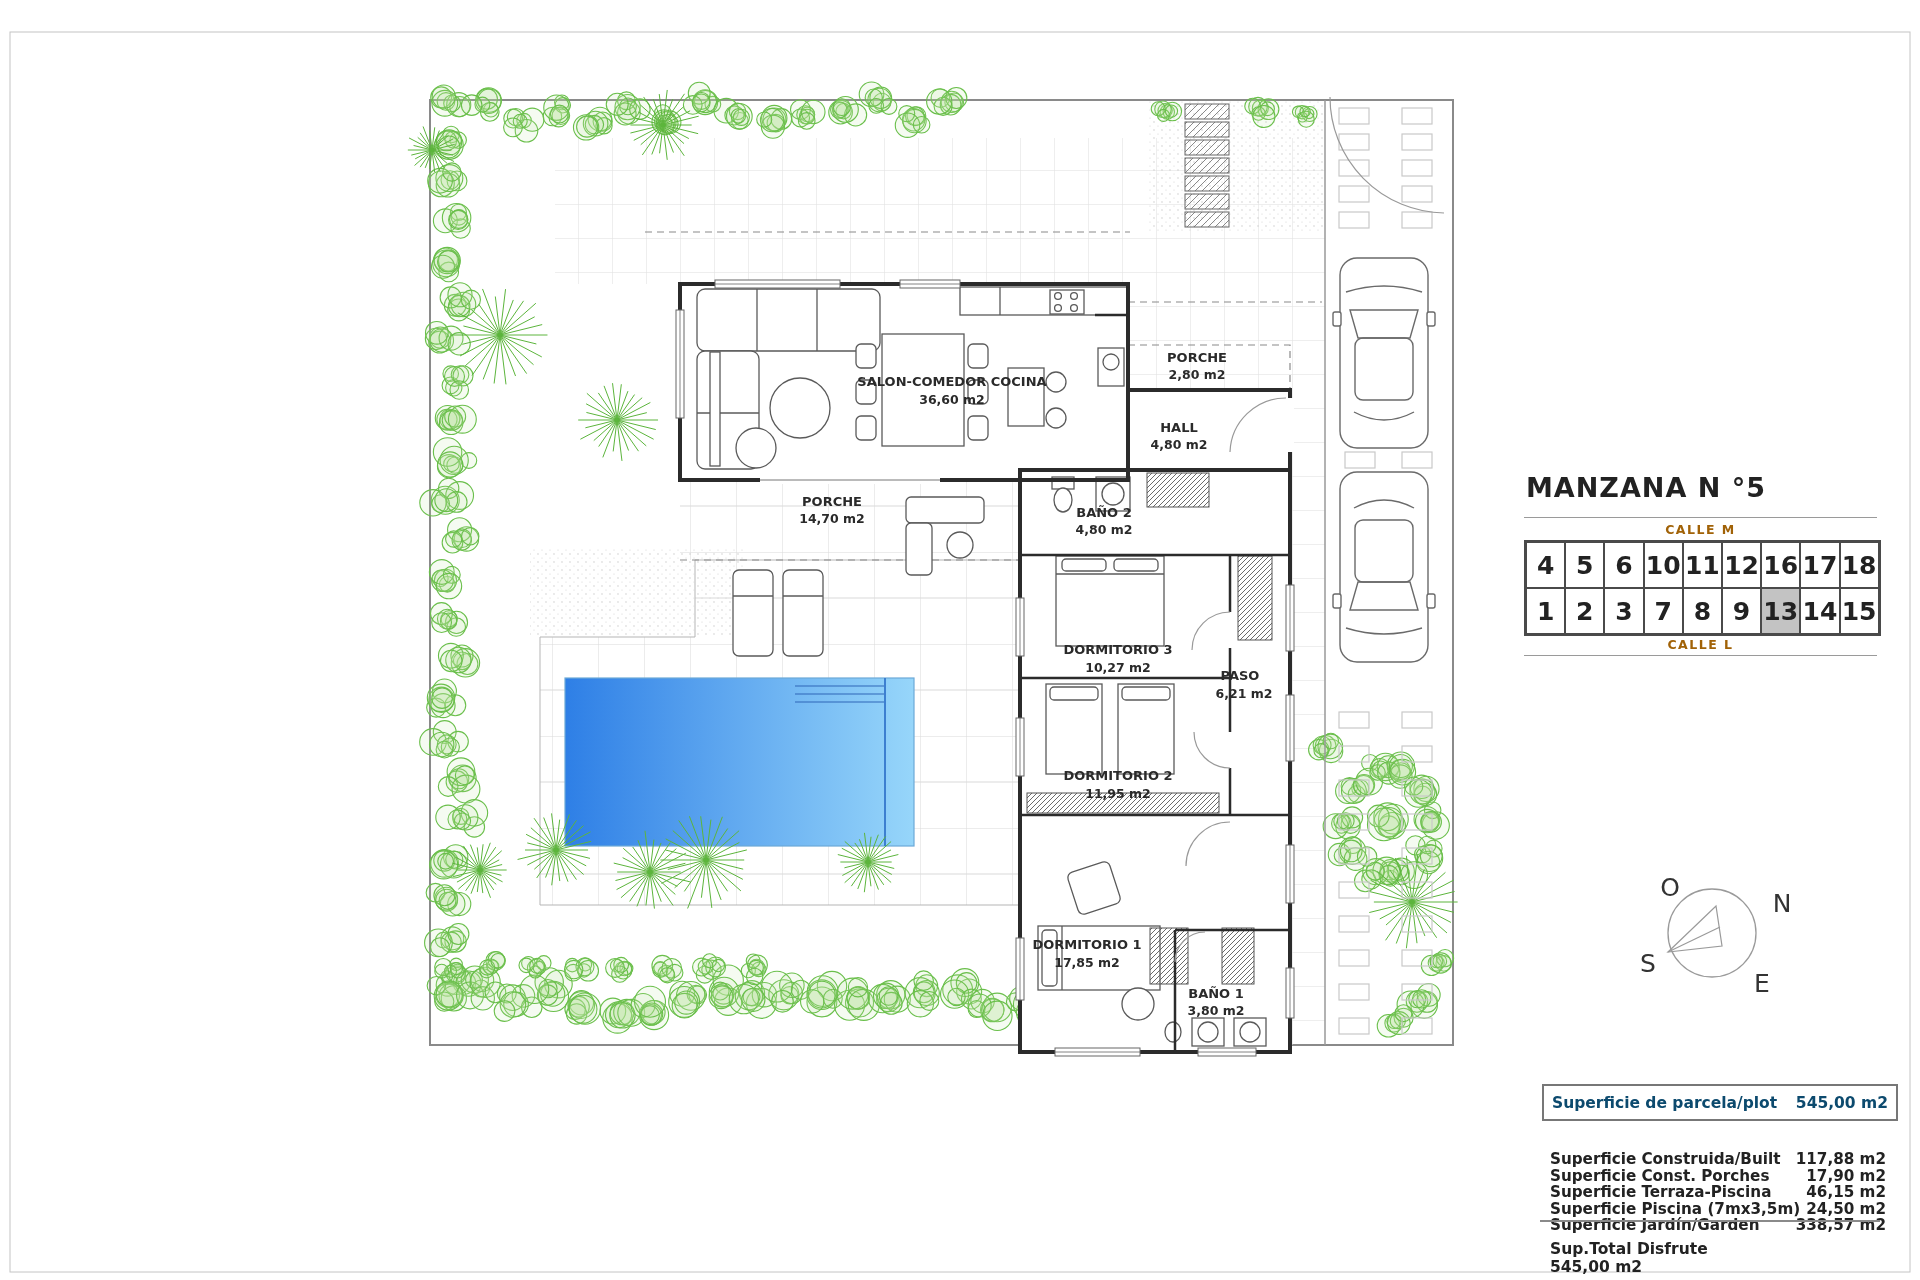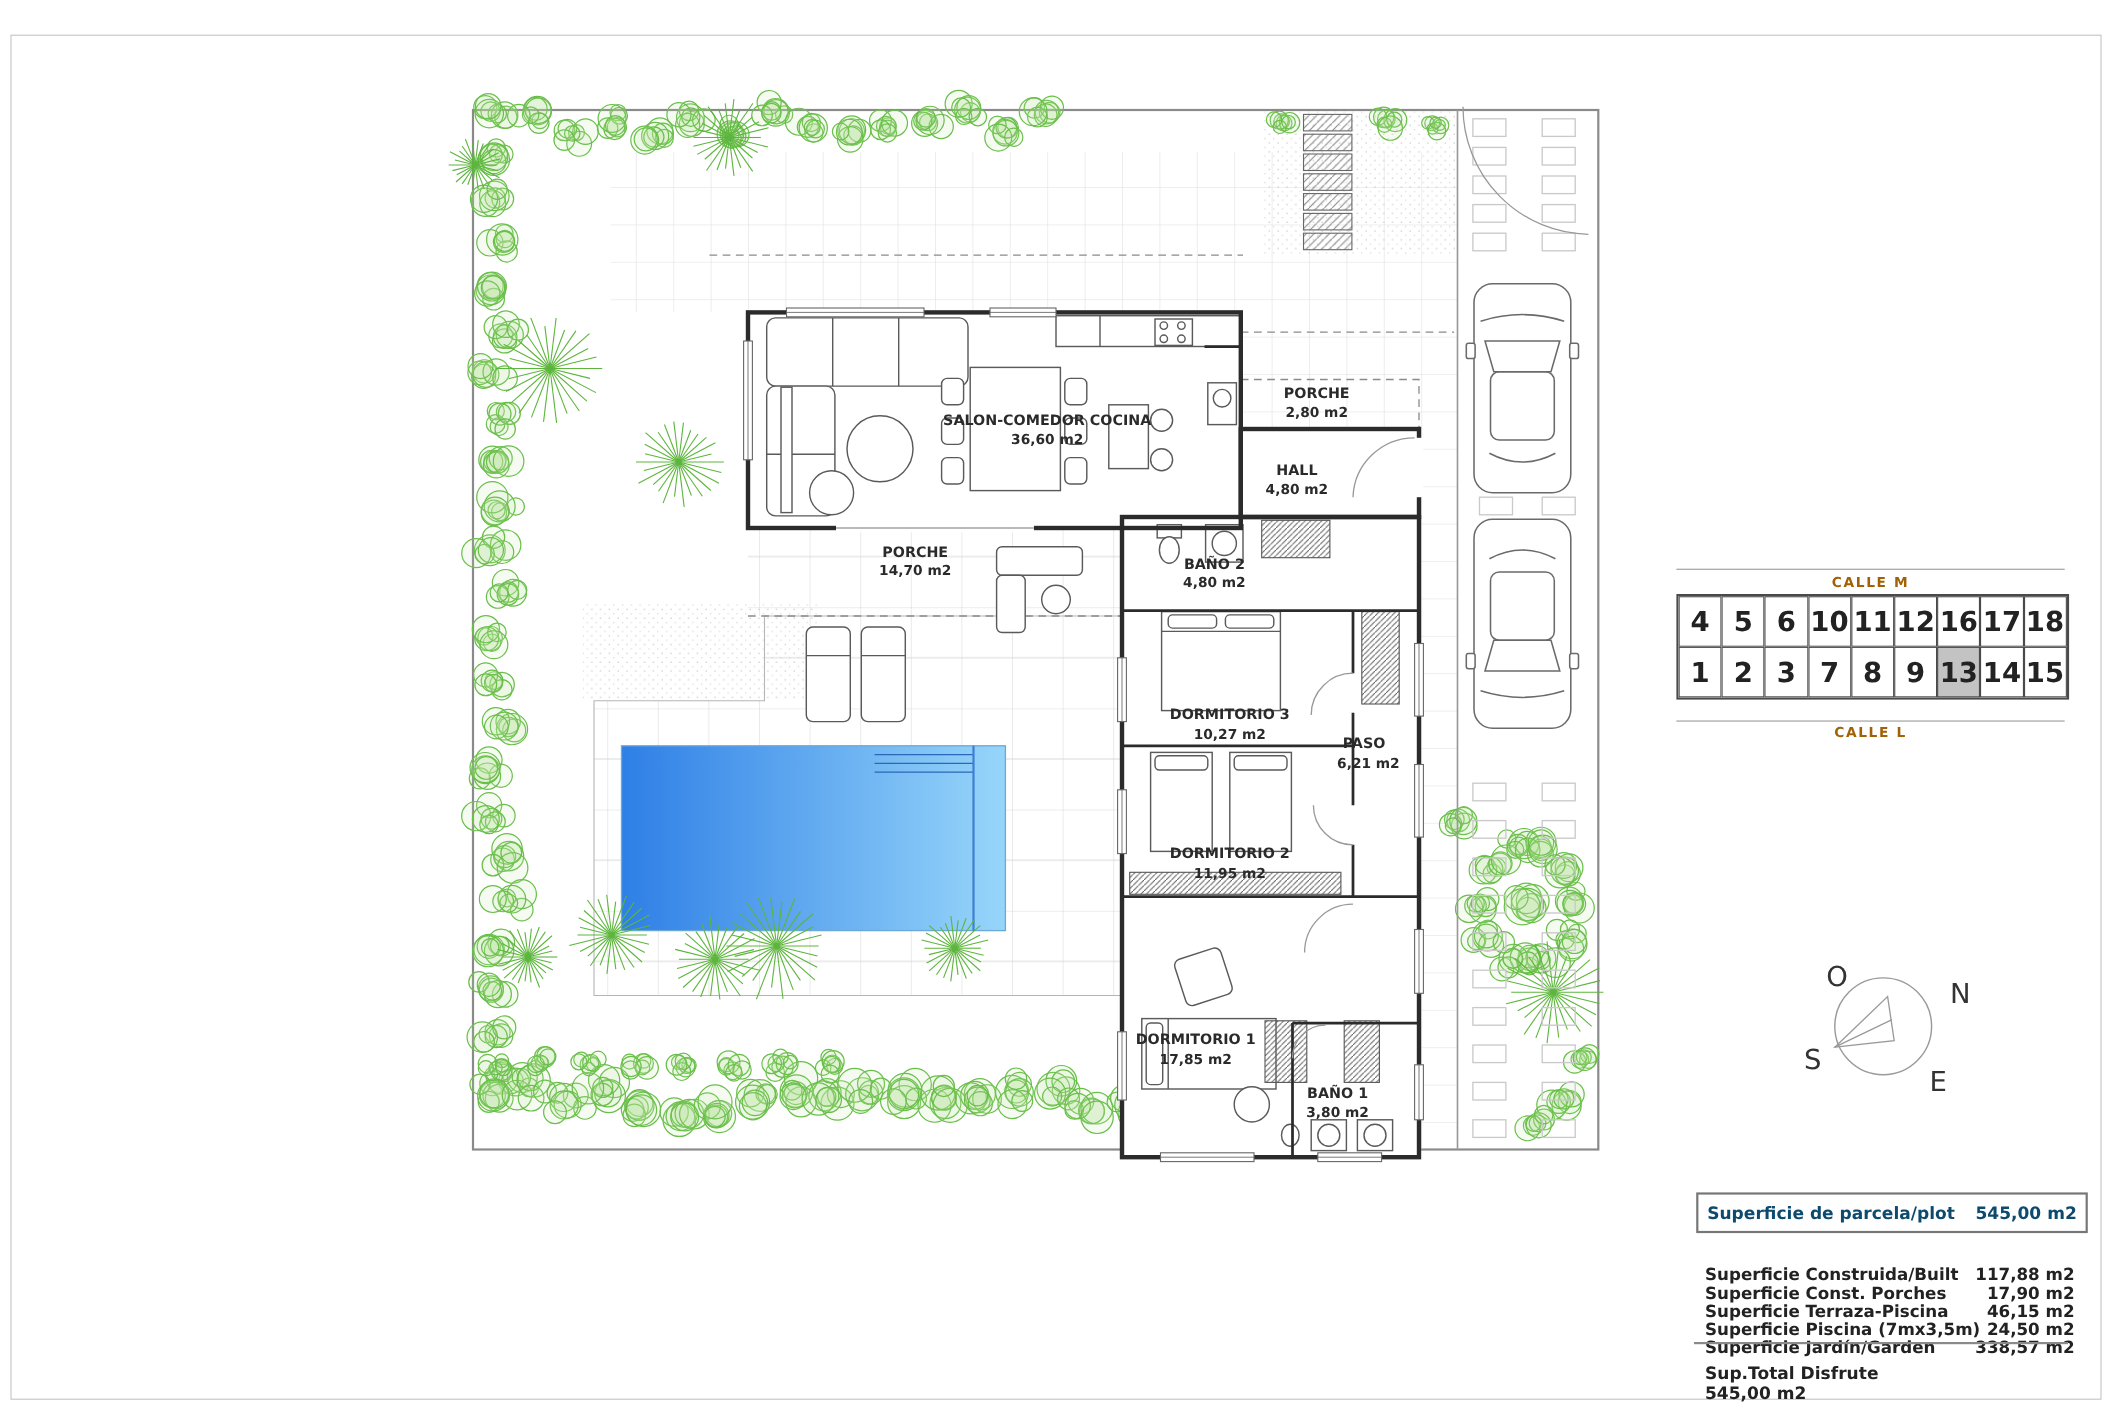--- a/index.html
+++ b/index.html
@@ -1137,20 +1137,21 @@
       <circle cx="1712" cy="933" r="44" fill="none" stroke="#9a9a9a" stroke-width="1.3"></circle>
       <path d="M1668,952 L1716,906 L1722,946 Z" fill="none" stroke="#9a9a9a" stroke-width="1.2"></path>
       <path d="M1668,952 L1720,927" fill="none" stroke="#9a9a9a" stroke-width="1.2"></path>
       <text class="compass-letter" x="1670" y="896" text-anchor="middle">O</text>
       <text class="compass-letter" x="1782" y="912" text-anchor="middle">N</text>
       <text class="compass-letter" x="1648" y="972" text-anchor="middle">S</text>
       <text class="compass-letter" x="1762" y="992" text-anchor="middle">E</text>
     </g>
   </svg>
 
+  <div class="abs manzana-title">MANZANA N °5</div>
   <div class="abs hline" style="left:1524px;top:517px;width:353px;"></div>
   <div class="abs calle" style="top:522px;">CALLE M</div>
 
   <div class="abs mz-table">
     <div class="mz-cell">4</div>
     <div class="mz-cell">5</div>
     <div class="mz-cell">6</div>
     <div class="mz-cell">10</div>
     <div class="mz-cell">11</div>
     <div class="mz-cell">12</div>
@@ -1161,21 +1162,21 @@
     <div class="mz-cell">2</div>
     <div class="mz-cell">3</div>
     <div class="mz-cell">7</div>
     <div class="mz-cell">8</div>
     <div class="mz-cell">9</div>
     <div class="mz-cell hl">13</div>
     <div class="mz-cell">14</div>
     <div class="mz-cell">15</div>
   </div>
 
-  <div class="abs calle" style="top:637px;margin-top:21px;">CALLE L</div>
+  <div class="abs calle" style="top:637px;">CALLE L</div>
   <div class="abs hline" style="left:1524px;top:655px;width:353px;"></div>
 
 
   <div class="abs cs-box">
     <span>Superficie de parcela/plot</span>
     <span>545,00 m2</span>
   </div>
   <div class="abs cs-rows">
     <div class="cs-row">
       <span>Superficie Construida/Built</span>

